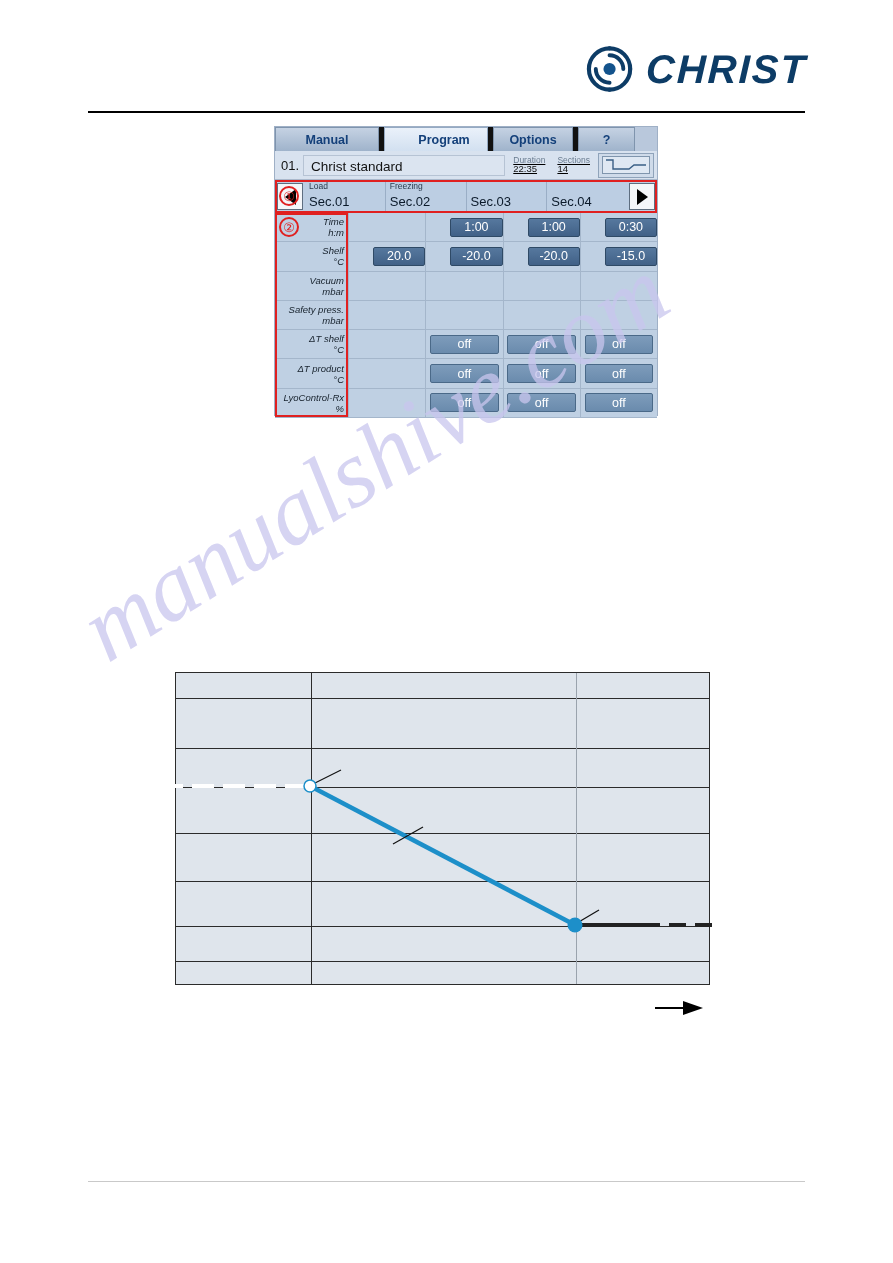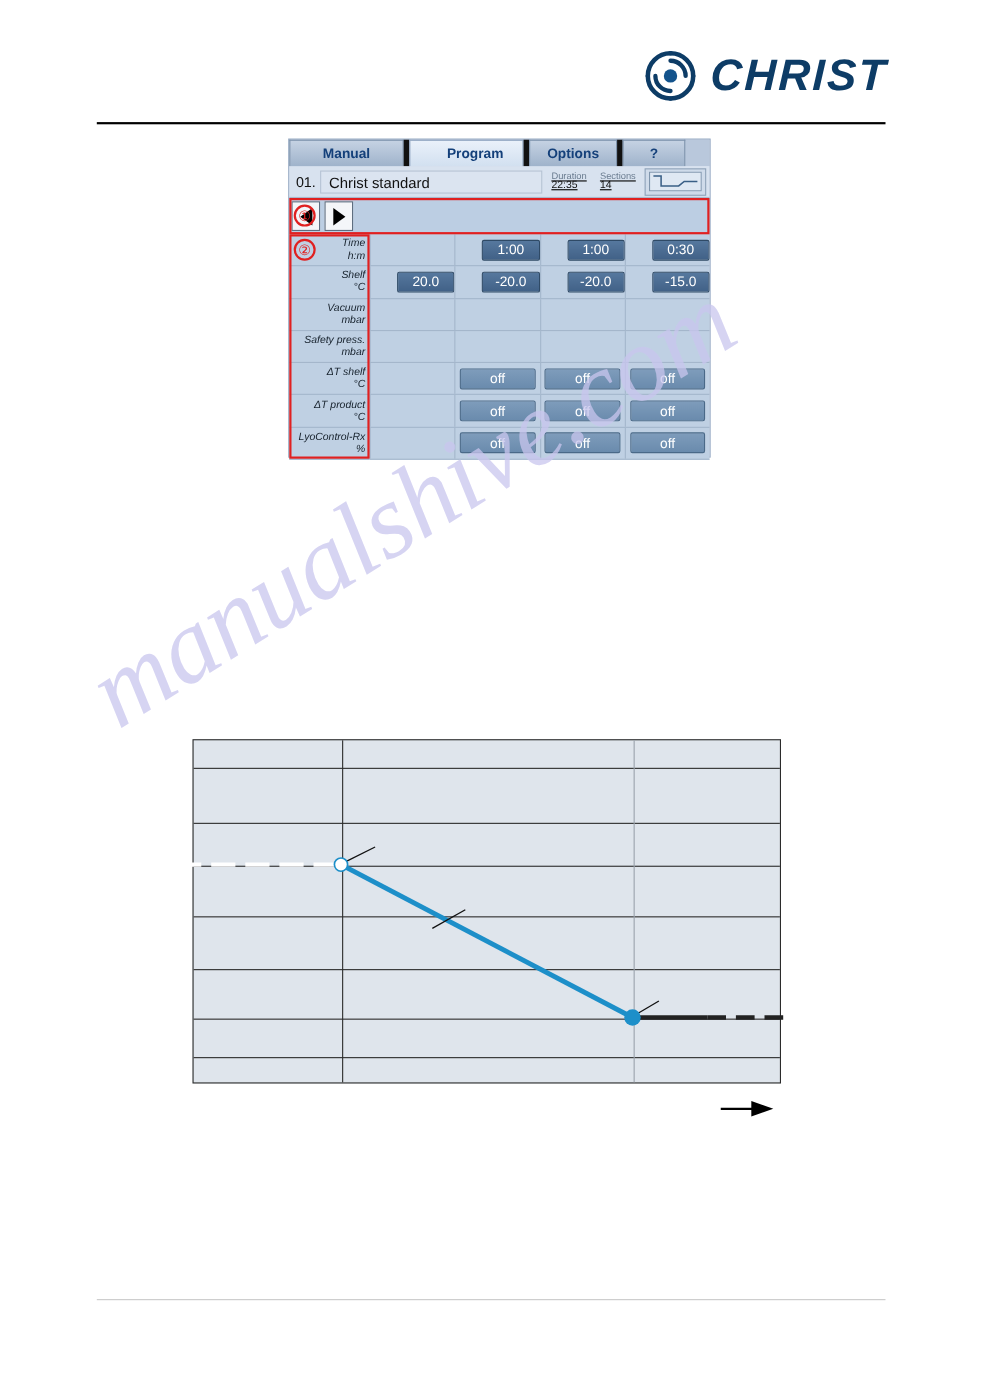--- a/index.html
+++ b/index.html
@@ -51,21 +51,21 @@
     font-weight: 700;
     font-style: italic;
     letter-spacing: 2px;
     color: #0d3c66;
     transform: skewX(-2deg);
   }
 
   
   #device-panel {
     position: absolute;
-    left: 262px;
+    left: 274px;
     top: 126px;
     width: 384px;
     height: 290px;
     background: #c8d4e4;
     border: 1px solid #9fb0c6;
     box-sizing: border-box;
   }
 
   
   #tab-bar {
@@ -361,20 +361,38 @@
         <rect x="0.5" y="0.5" width="47" height="17" fill="#dfe8f3" stroke="#7f95ad"></rect>
         <polyline points="4,4 11,4 11,13 27,13 32,9 44,9" fill="none" stroke="#3a5f86" stroke-width="1.4"></polyline>
       </svg>
     </div>
   </div>
 
   <div id="section-header-row">
     <div class="nav-arrow-btn">
         <span class="tri-left"></span>
       </div>
+    <div id="section-cells">
+      <div class="section-cell">
+        <span class="phase-label">Load</span>
+        <span class="section-name">Sec.01</span>
+      </div>
+      <div class="section-cell">
+        <span class="phase-label">Freezing</span>
+        <span class="section-name">Sec.02</span>
+      </div>
+      <div class="section-cell">
+        <span class="phase-label"></span>
+        <span class="section-name">Sec.03</span>
+      </div>
+      <div class="section-cell">
+        <span class="phase-label"></span>
+        <span class="section-name">Sec.04</span>
+      </div>
+    </div>
     <div class="nav-arrow-btn">
         <span class="tri-right"></span>
       </div>
   </div>
 
   <div id="grid-area">
 
     <div id="row-labels">
       <div class="row-label">
         <span class="rl-main">Time</span>

